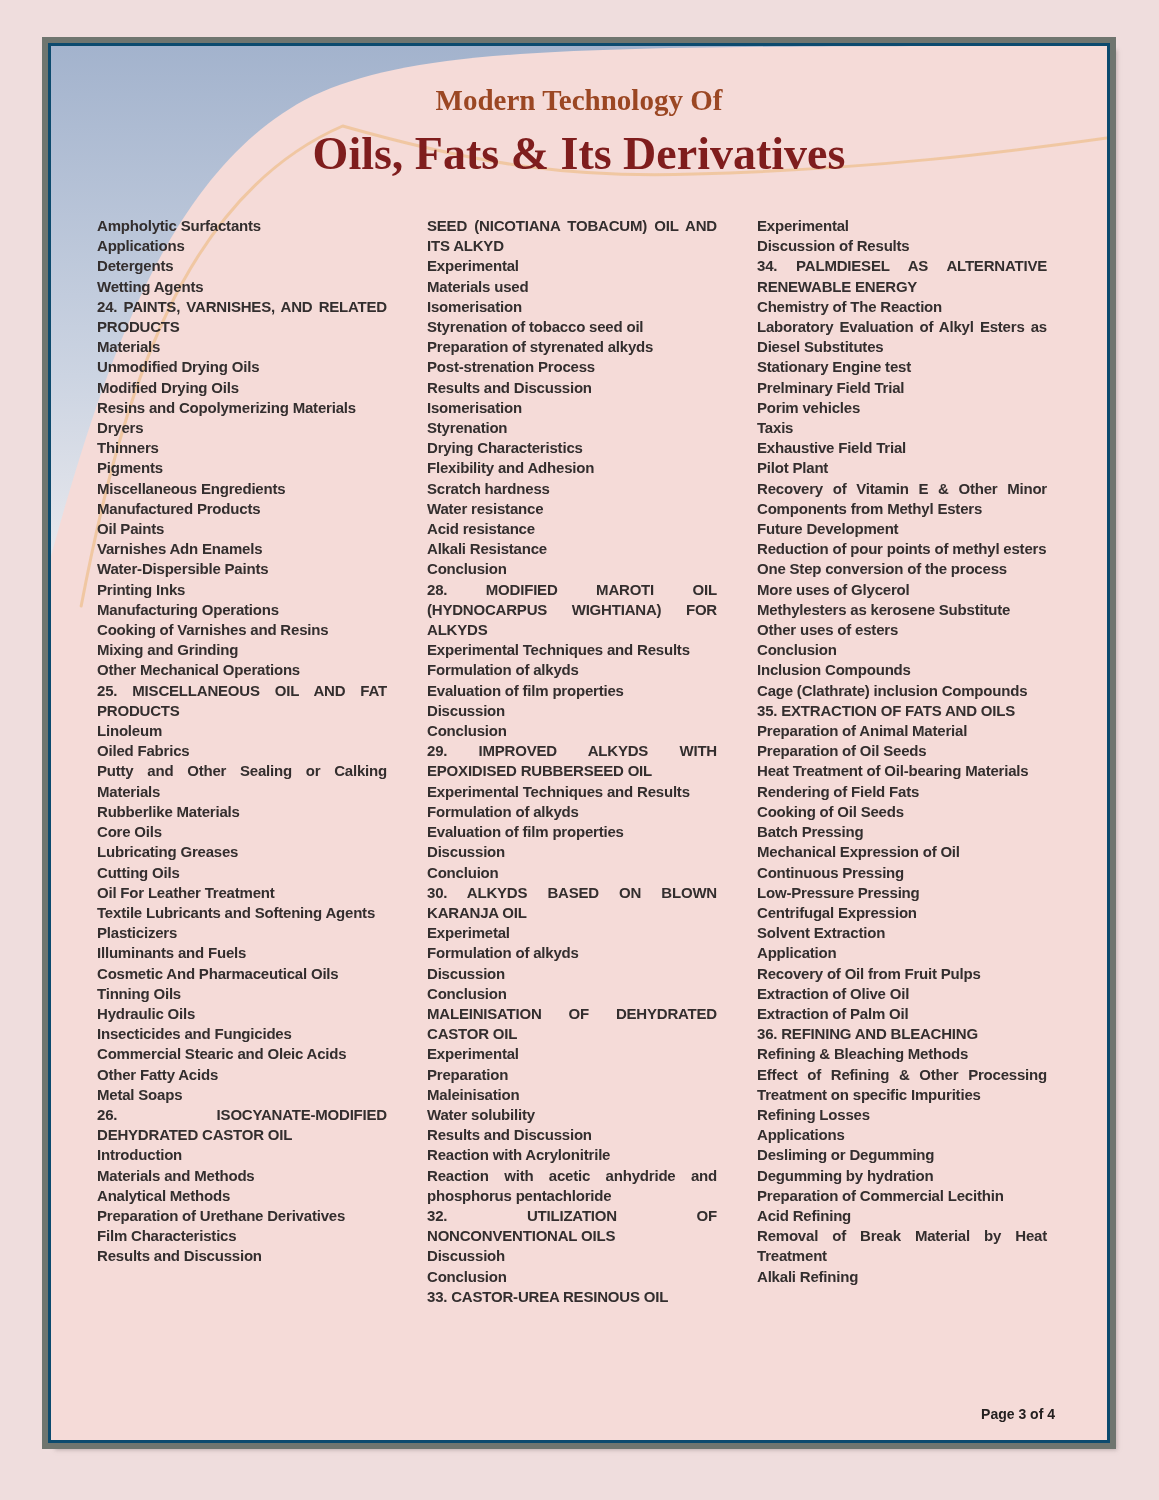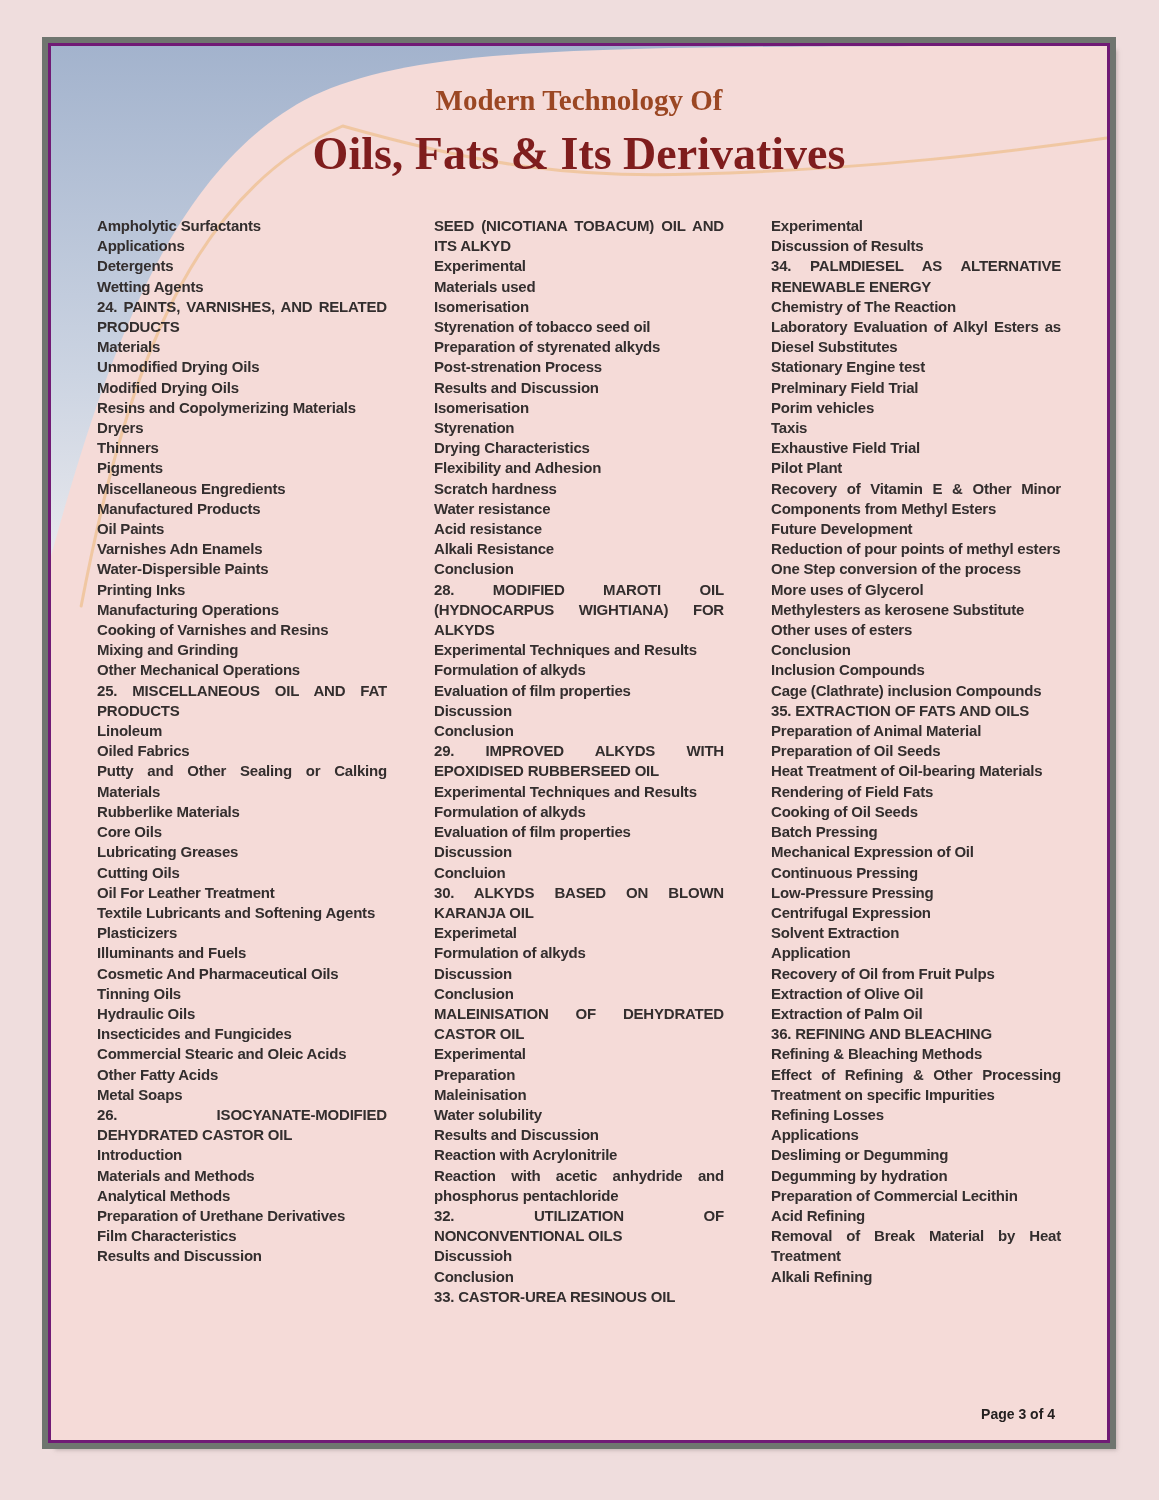--- a/index.html
+++ b/index.html
@@ -8,21 +8,21 @@
     background:#efdddd;
     font-family:"Liberation Sans", sans-serif;
     position:relative;
     overflow:hidden;
   }
   .page{
     position:absolute;
     left:48px;top:43px;
     width:1056px;height:1394px;
     background:#f5dbd8;
-    border:3px solid #701a75;
+    border:3px solid #0c4a6e;
     outline:6px solid #6f756f;
     box-shadow:7px 7px 4px rgba(150,135,135,.55);
     overflow:hidden;
   }
   .header-art{
     position:absolute;left:0;top:0;width:100%;height:600px;
     z-index:0;pointer-events:none;
   }
   .content{position:relative;z-index:1;}
   .titles{text-align:center;padding-top:36px;}
@@ -35,23 +35,23 @@
   }
   .title-line2{
     font-family:"Liberation Serif", serif;
     font-weight:700;
     font-size:46px;line-height:52px;
     color:#7f1d1d;
     margin:10px 0 0 0;
   }
   .columns{
     display:flex;
+    gap:40px;
     padding:0 46px;
     margin-top:36px;
-    justify-content:space-between;
   }
   .col{
     flex:0 0 290px;
     width:290px;
   }
   .toc-item{
     margin:0;
     font-size:15px;
     line-height:20.2px;
     font-weight:700;

